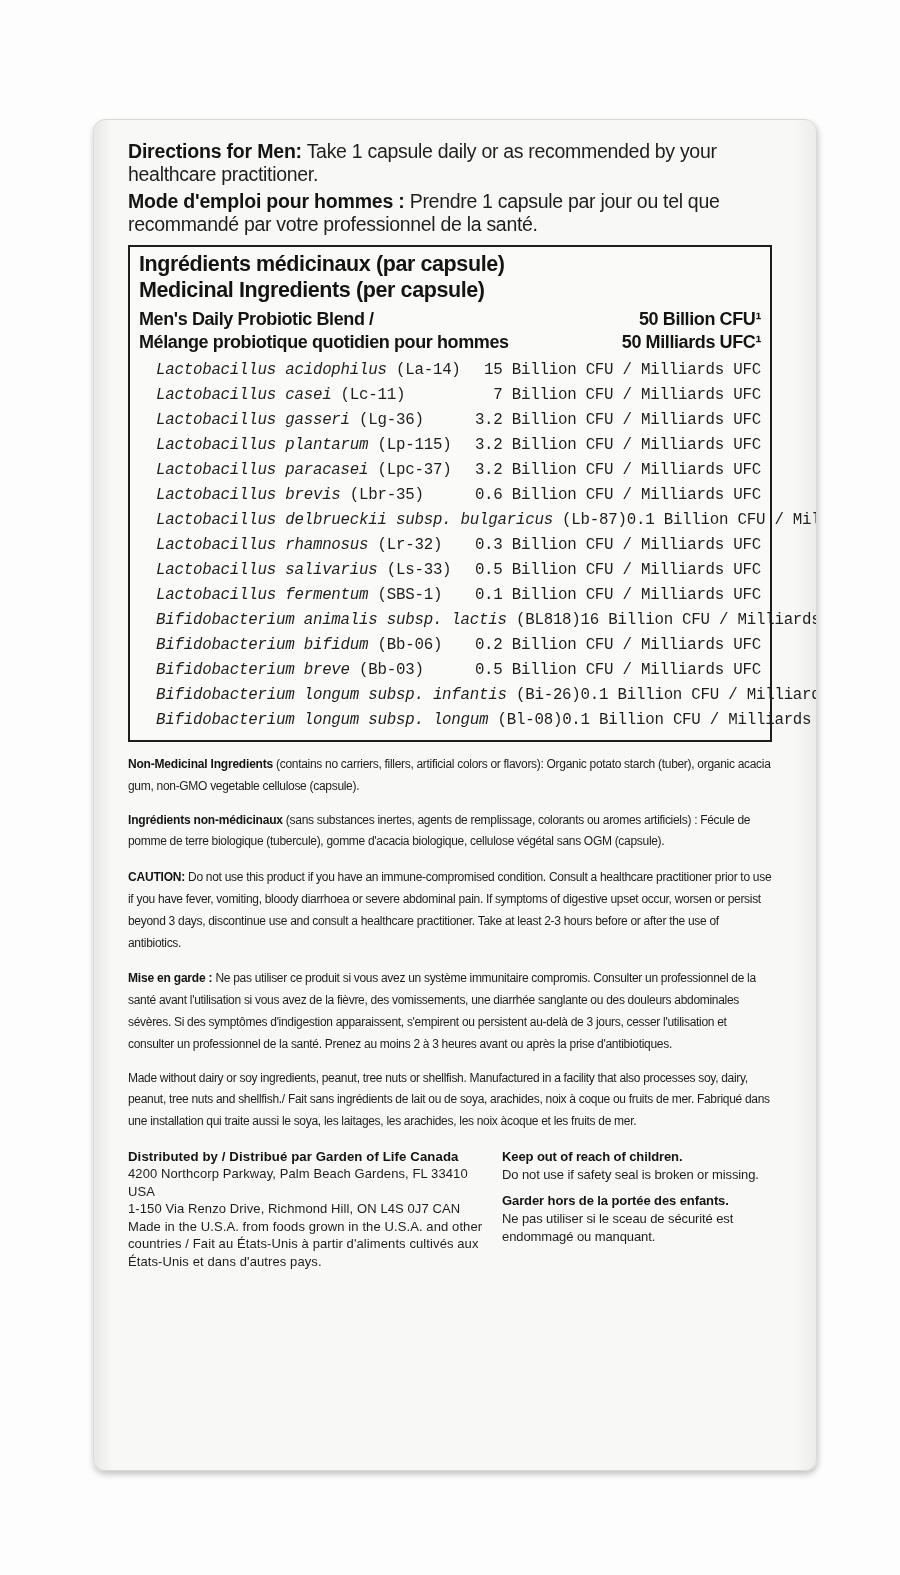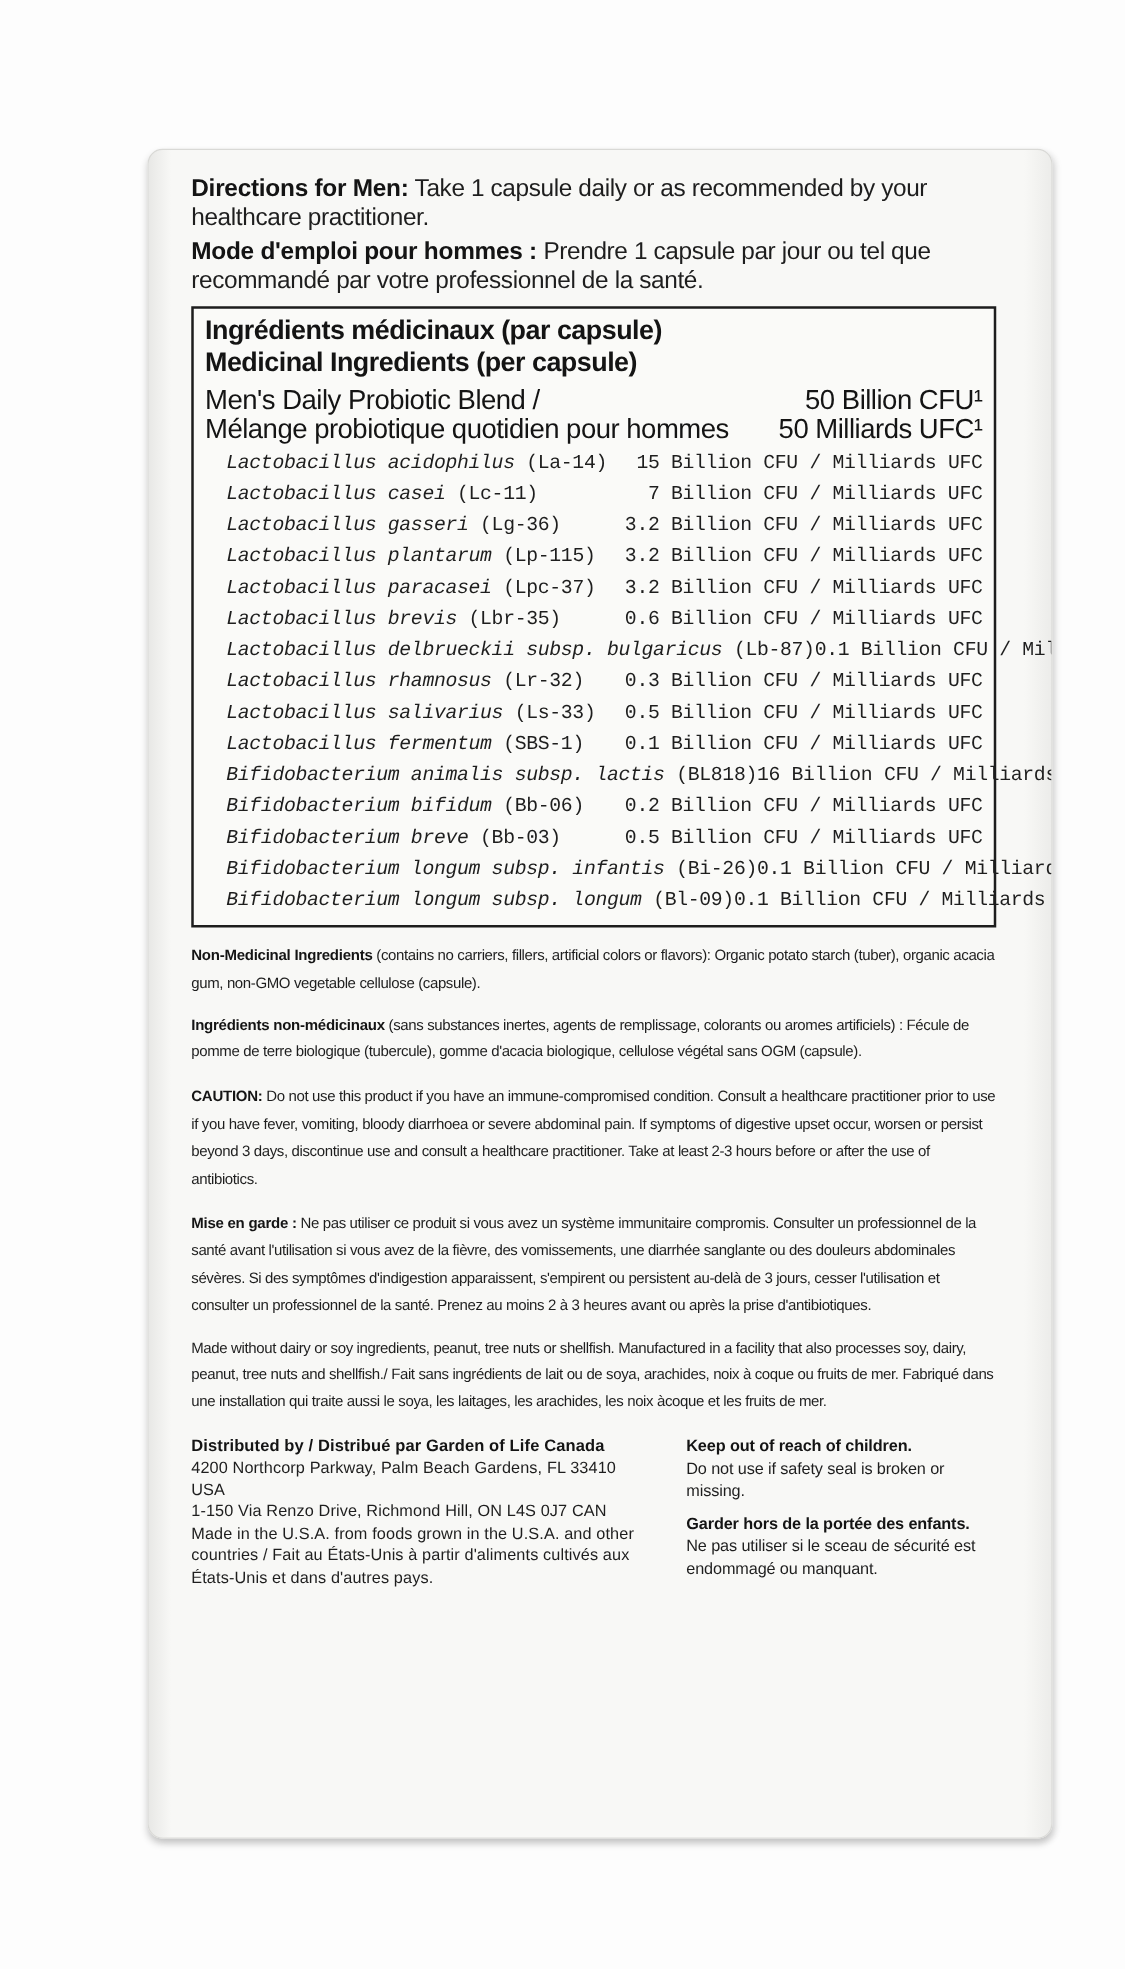--- a/index.html
+++ b/index.html
@@ -12,50 +12,49 @@
   }
   .label-card{
     position:absolute;left:93px;top:119px;width:724px;height:1352px;
     box-sizing:border-box;
     background:linear-gradient(to right,#e8e8e6 0%,#f8f8f6 2.5%,#f8f8f6 97%,#ececea 100%);
     border:1px solid #d9d9d6;
     border-radius:12px;
     box-shadow:0 4px 6px rgba(0,0,0,0.18),3px 2px 5px rgba(0,0,0,0.06);
     padding:20px 44px 0 34px;
     overflow:hidden;
-    margin-left:25px;
   }
   .directions{font-size:19.5px;line-height:23px;letter-spacing:-0.3px;}
   .directions b{letter-spacing:-0.2px;color:#141414;}
   .directions + .directions{margin-top:4px;}
 
   .ing-table{
     margin-top:9px;
     border:2.5px solid #1d1d1d;
     padding:5px 9px 7px 9px;
     background:rgba(255,255,255,0.25);
   }
   .tbl-title{font-size:21.5px;font-weight:700;line-height:25.5px;letter-spacing:-0.4px;color:#141414;}
   .blend-row{display:flex;justify-content:space-between;margin-top:5px;}
-  .blend-left,.blend-right{font-size:22px;font-weight:400;line-height:23px;letter-spacing:-0.4px;color:#141414;}
+  .blend-left,.blend-right{font-size:18px;font-weight:700;line-height:23px;letter-spacing:-0.4px;color:#141414;}
   .blend-right{text-align:right;}
   .rows{margin-top:4px;font-family:Liberation Mono, monospace;}
   .ing-row{
     display:flex;justify-content:space-between;align-items:baseline;
     font-size:15.8px;line-height:25px;letter-spacing:-0.25px;white-space:nowrap;
   }
   .ing-name{padding-left:17px;}
   .ing-name i{font-style:italic;}
   .ing-amt{text-align:right;}
 
   .para{font-size:12px;line-height:21.8px;letter-spacing:-0.3px;margin-top:12px;}
   .para b{color:#141414;letter-spacing:-0.2px;}
   .para.caution{margin-top:14px;}
 
-  .bottom{display:flex;margin-top:15px;gap:40px;justify-content:flex-end;}
+  .bottom{display:flex;margin-top:15px;gap:18px;justify-content:flex-end;}
   .dist{flex:0 0 356px;font-size:13px;line-height:17.5px;letter-spacing:0.1px;}
   .dist .t{font-weight:700;font-size:13.2px;color:#141414;}
   .safety{flex:1;font-size:13px;line-height:18px;letter-spacing:-0.1px;}
   .safety .t{font-weight:700;color:#141414;}
   .safety .grp + .grp{margin-top:8px;}
 </style>
 </head>
 <body>
 
 <div class="label-card">
@@ -131,21 +130,21 @@
         </div>
         <div class="ing-row">
           <div class="ing-name"><i>Bifidobacterium breve</i><span> (Bb-03)</span></div>
           <div class="ing-amt">0.5 Billion CFU / Milliards UFC</div>
         </div>
         <div class="ing-row">
           <div class="ing-name"><i>Bifidobacterium longum subsp. infantis</i><span> (Bi-26)</span></div>
           <div class="ing-amt">0.1 Billion CFU / Milliards UFC</div>
         </div>
         <div class="ing-row">
-          <div class="ing-name"><i>Bifidobacterium longum subsp. longum</i><span> (Bl-09)</span></div>
+          <div class="ing-name"><i>Bifidobacterium longum subsp. longum</i><span> (Bl-08)</span></div>
           <div class="ing-amt">0.1 Billion CFU / Milliards UFC</div>
         </div>
       </div>
   </div>
 
   <div class="para">
     <b>Non-Medicinal Ingredients</b><span> (contains no carriers, fillers, artificial colors or flavors): Organic potato starch (tuber), organic acacia gum, non-GMO vegetable cellulose (capsule).</span>
   </div>
 
   <div class="para">

